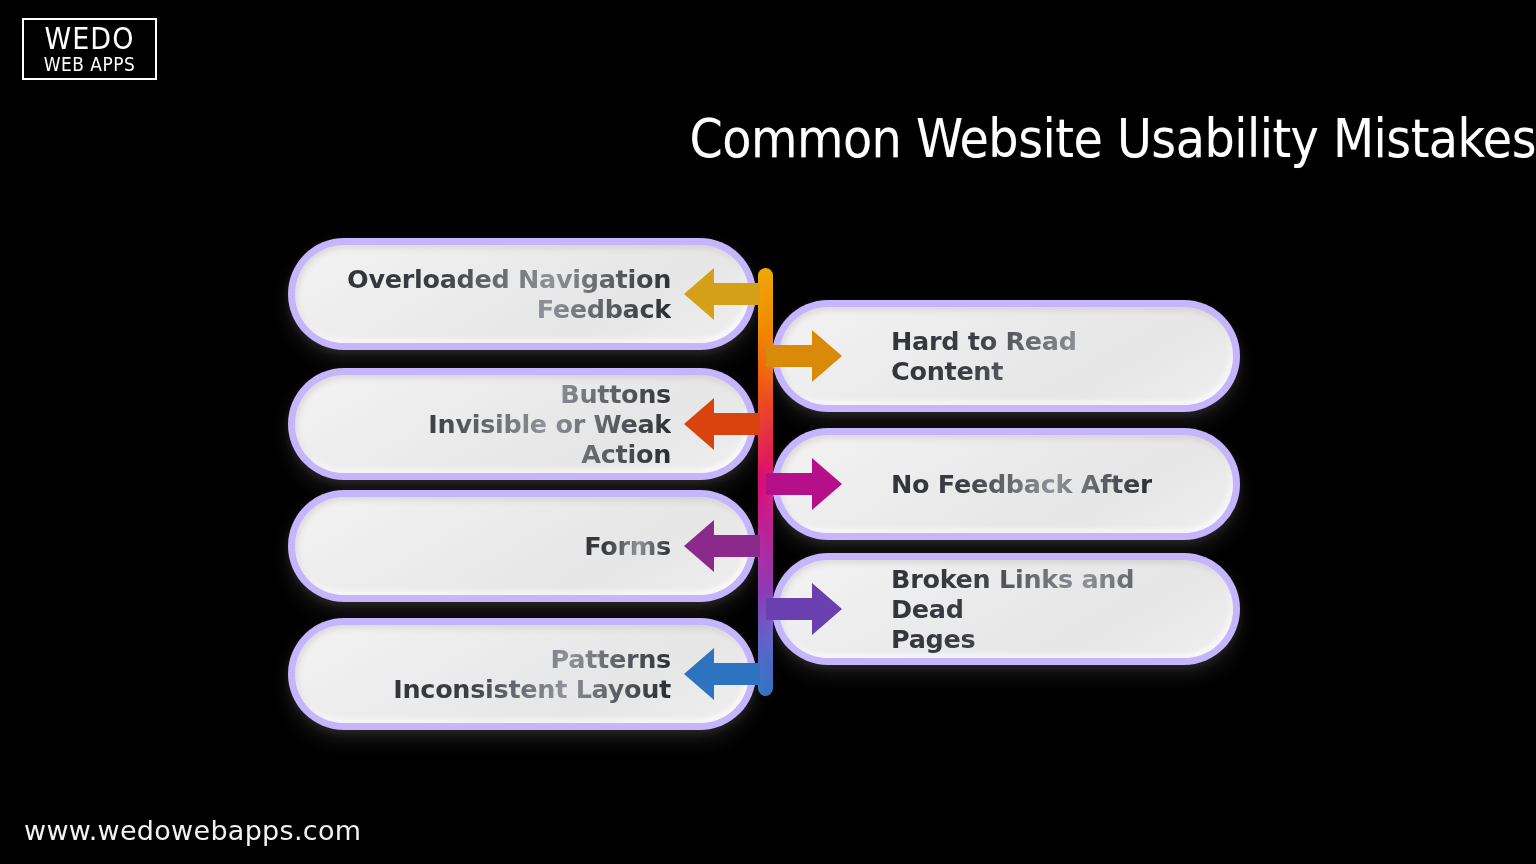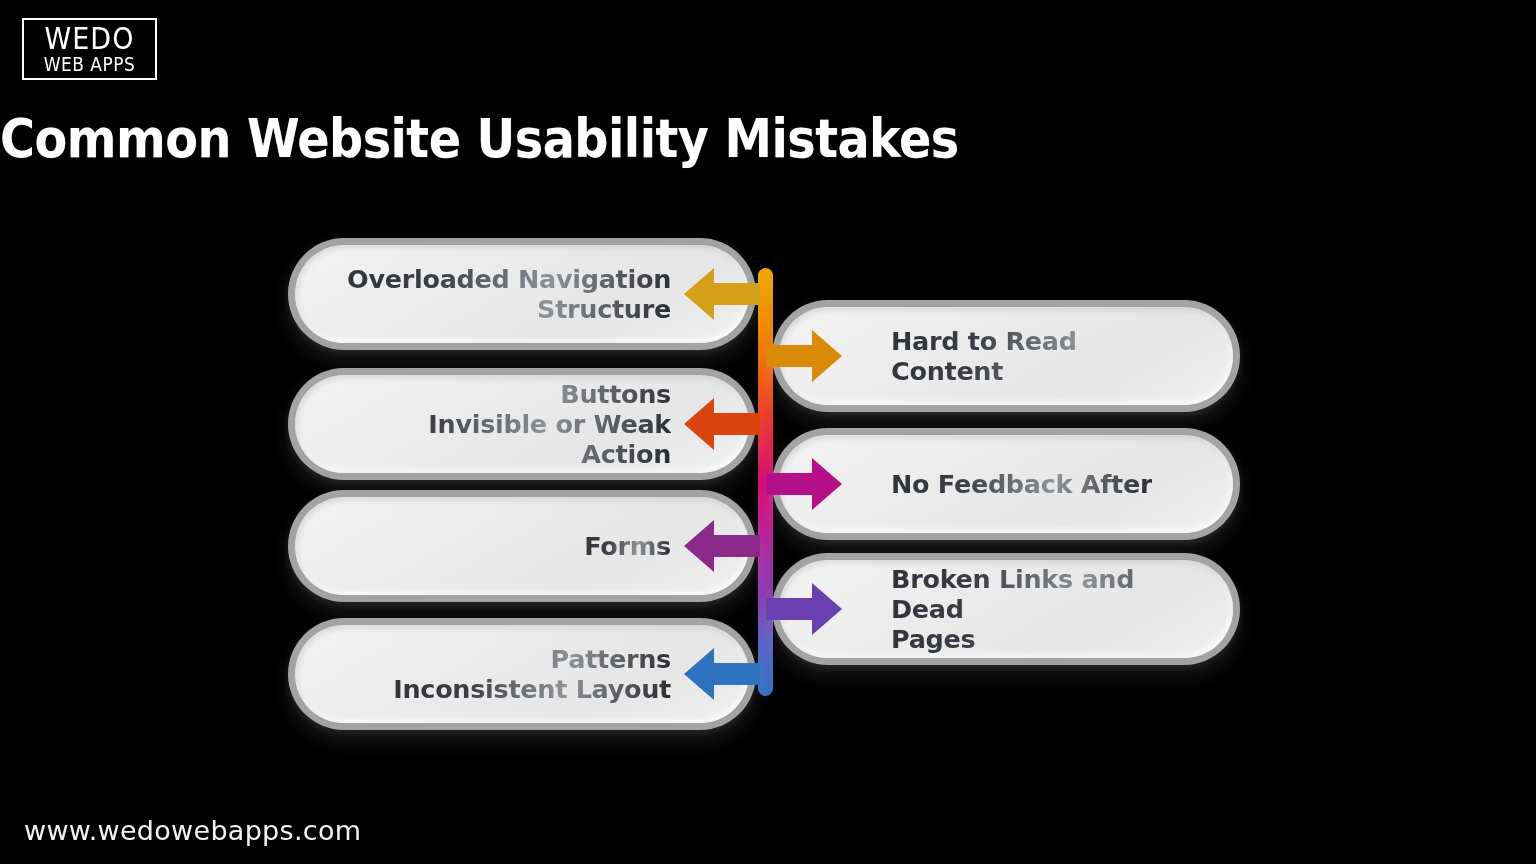--- a/index.html
+++ b/index.html
@@ -28,22 +28,22 @@
   }
   .logo-line2{
     font-size:17px; font-weight:400; letter-spacing:0.5px;
     color:#fff; line-height:1; font-family:"DejaVu Sans", sans-serif;
     transform:scaleY(1.1);
   }
 
   
   .title{
     position:absolute; left:0; right:0; top:108px;
-    text-align:left;
-    font-size:53px; font-weight:bold;
+    text-align:right;
+    font-size:53px; font-weight:normal;
     color:#ffffff;
     letter-spacing:-0.5px;
     font-family:"DejaVu Sans Condensed","Liberation Sans", sans-serif;
     text-shadow:0 0 1px rgba(255,255,255,.35);
   }
 
   
   .spine{
     position:absolute;
     left:758px; top:268px;
@@ -60,21 +60,21 @@
       #5C64C8 88%,
       #2E73C0 100%);
     z-index:1;
   }
 
   
   .pill{
     position:absolute;
     height:112px;
     border-radius:56px;
-    background:#a3a3a3;
+    background:#c4b5fd;
     padding:7px;
     box-shadow:
       0 10px 20px rgba(255,255,255,0.10),
       0 3px 8px rgba(255,255,255,0.08);
     z-index:3;
     display:flex; align-items:center;
   }
   .pill-inner{
     width:100%; height:100%;
     border-radius:49px;
@@ -131,21 +131,21 @@
 </div>
 
 <div class="title">Common Website Usability Mistakes</div>
 
 <div class="spine"></div>
 
 <div class="pill pill-left" style="top:238px">
   <div class="pill-inner">
     <div class="pill-text grad-text">
       <div>Overloaded Navigation</div>
-      <div>Structure</div>
+      <div>Feedback</div>
     </div>
   </div>
 </div>
 
 <div class="pill pill-left" style="top:368px">
   <div class="pill-inner">
     <div class="pill-text grad-text">
       <div>Buttons</div>
       <div>Invisible or Weak Action</div>
     </div>

